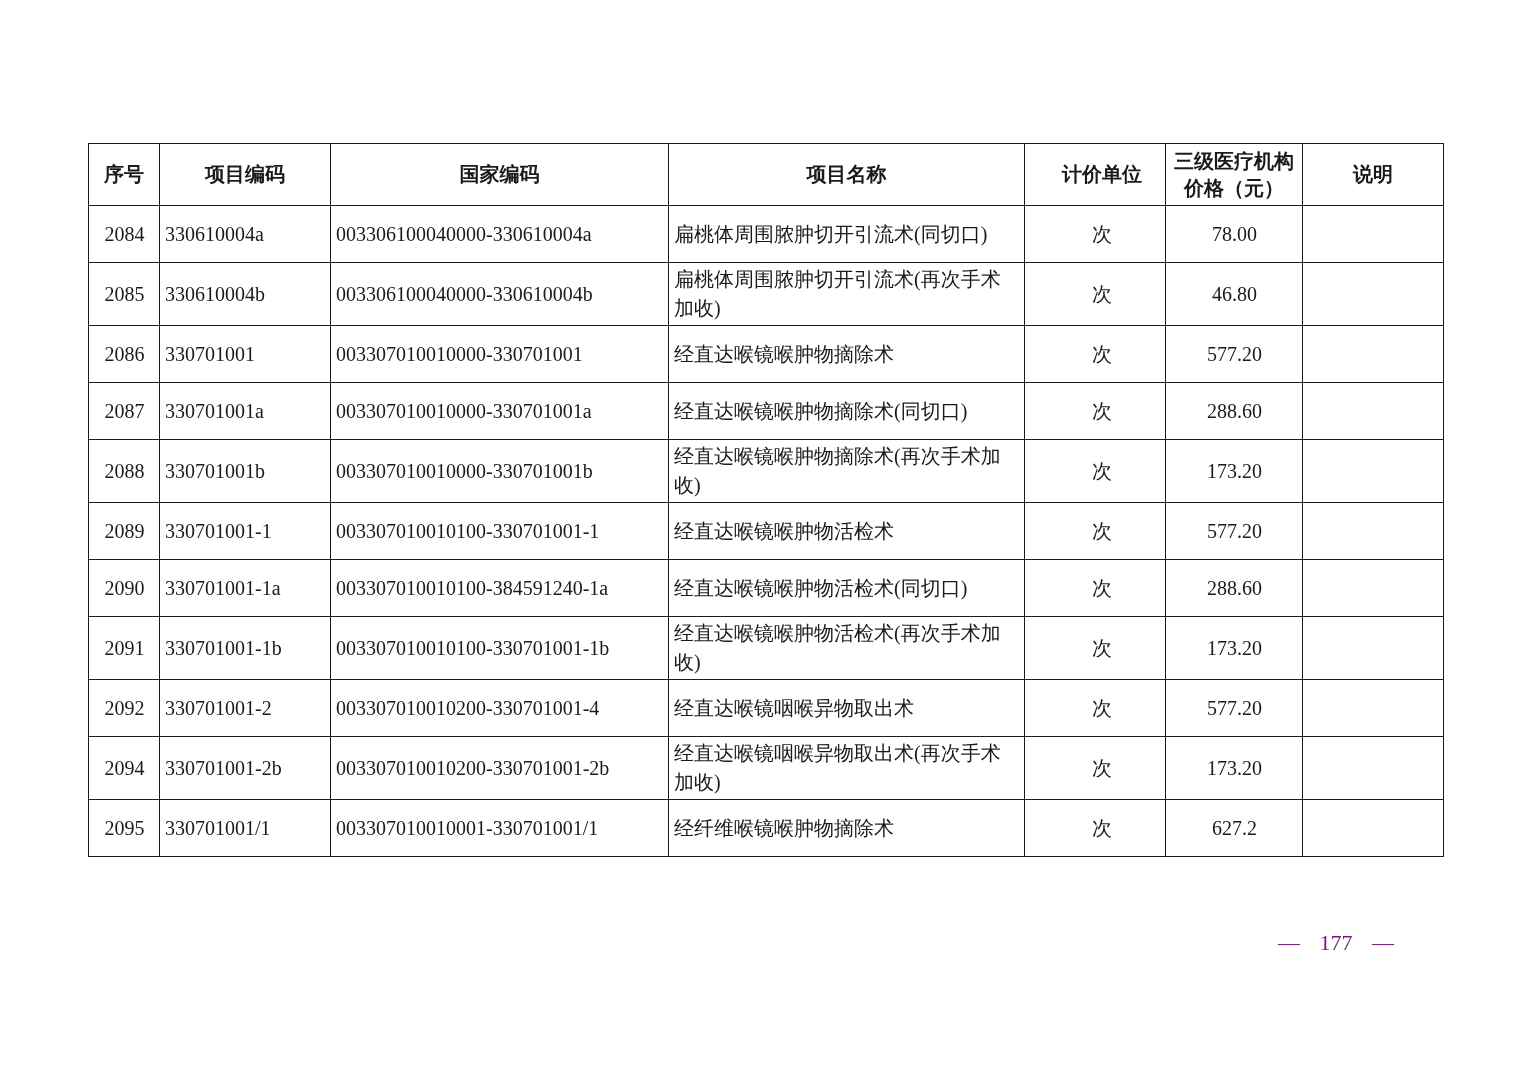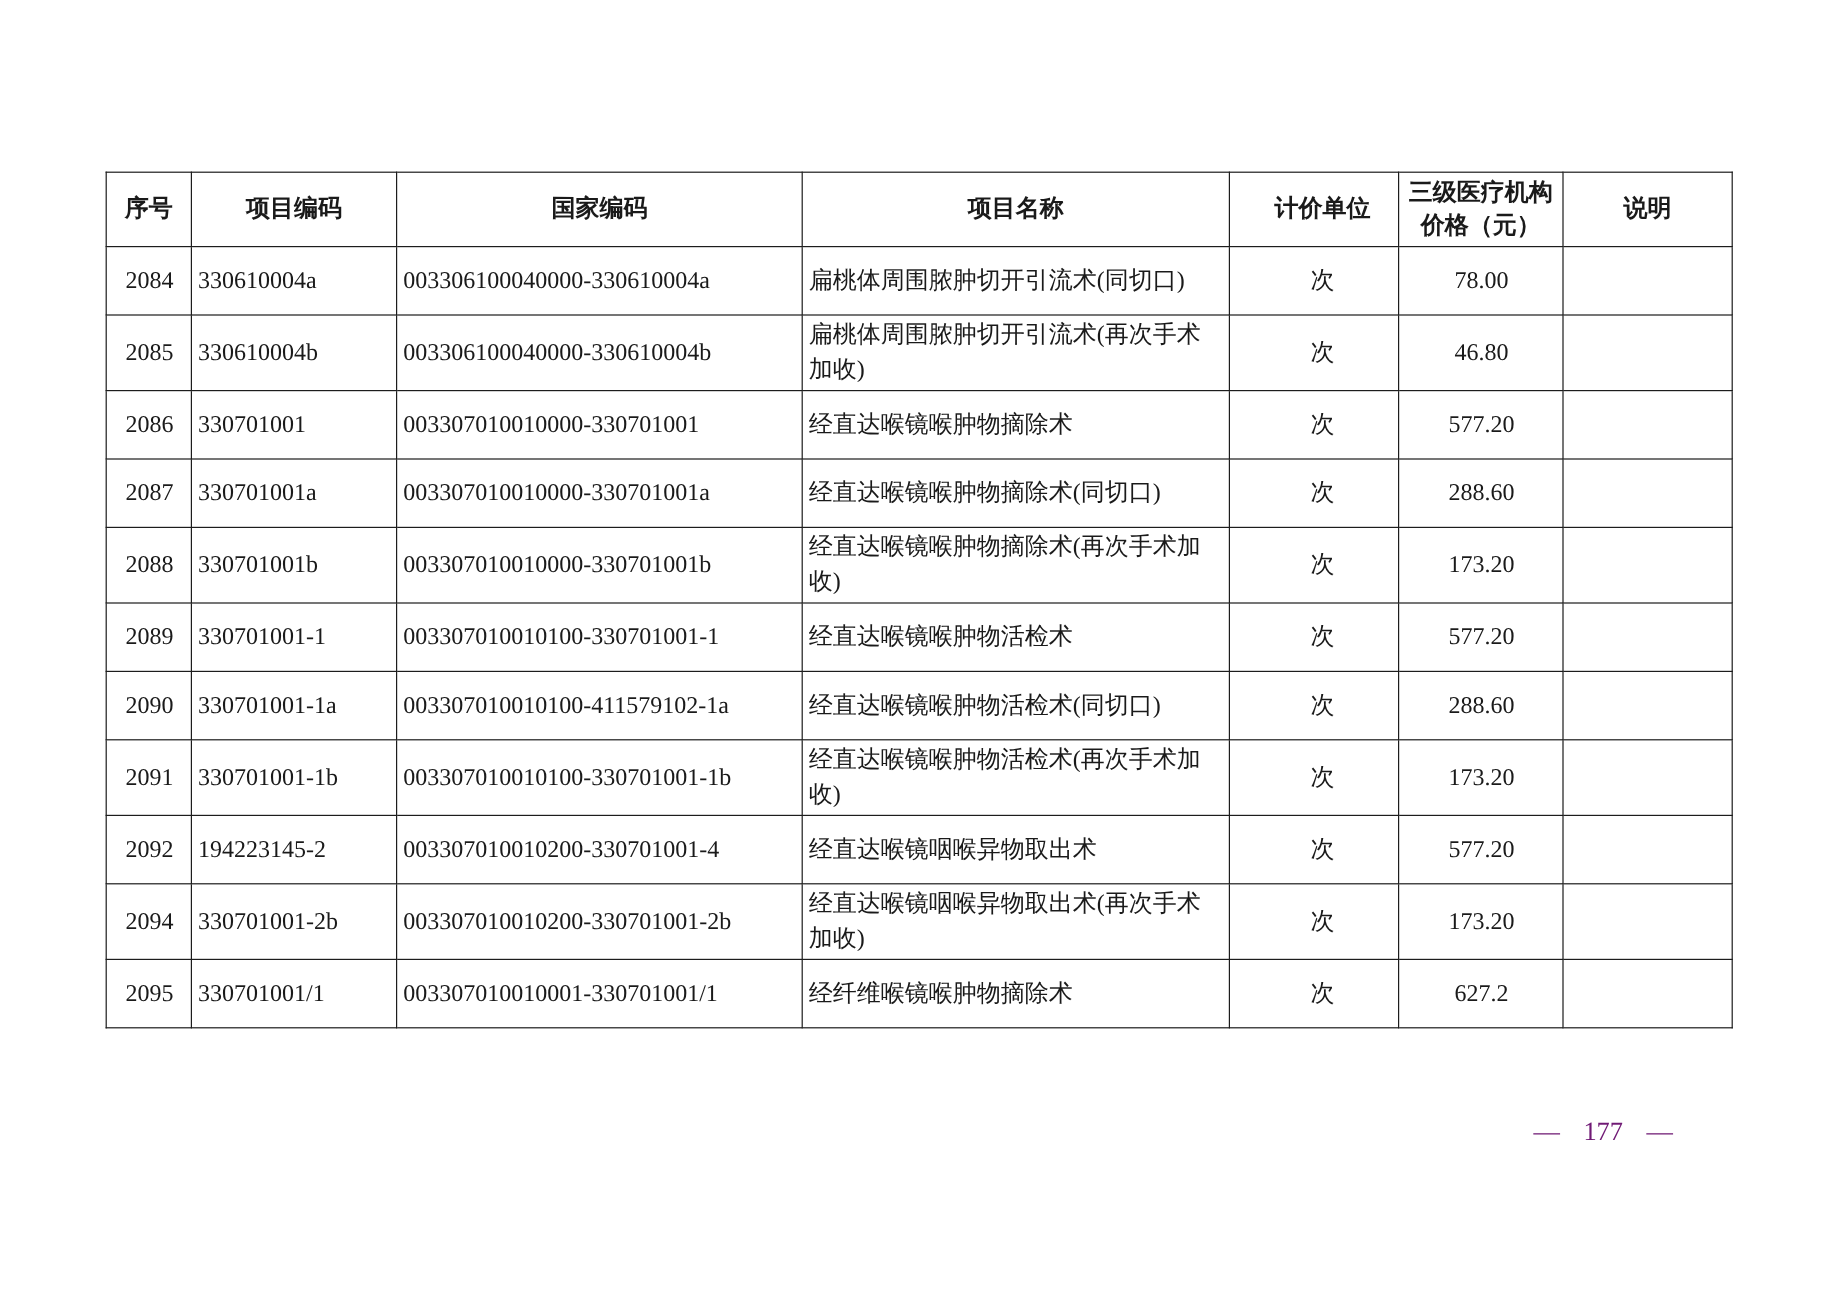--- a/index.html
+++ b/index.html
@@ -137,38 +137,38 @@
           <td class="col-code">330701001-1</td>
           <td class="col-ncode">003307010010100-330701001-1</td>
           <td class="col-name">经直达喉镜喉肿物活检术</td>
           <td class="col-unit">次</td>
           <td class="col-price">577.20</td>
           <td class="col-note"></td>
         </tr>
         <tr>
           <td class="col-seq">2090</td>
           <td class="col-code">330701001-1a</td>
-          <td class="col-ncode">003307010010100-411579102-1a</td>
+          <td class="col-ncode">003307010010100-384591240-1a</td>
           <td class="col-name">经直达喉镜喉肿物活检术(同切口)</td>
           <td class="col-unit">次</td>
           <td class="col-price">288.60</td>
           <td class="col-note"></td>
         </tr>
         <tr>
           <td class="col-seq">2091</td>
           <td class="col-code">330701001-1b</td>
           <td class="col-ncode">003307010010100-330701001-1b</td>
           <td class="col-name">经直达喉镜喉肿物活检术(再次手术加收)</td>
           <td class="col-unit">次</td>
           <td class="col-price">173.20</td>
           <td class="col-note"></td>
         </tr>
         <tr>
           <td class="col-seq">2092</td>
-          <td class="col-code">194223145-2</td>
+          <td class="col-code">330701001-2</td>
           <td class="col-ncode">003307010010200-330701001-4</td>
           <td class="col-name">经直达喉镜咽喉异物取出术</td>
           <td class="col-unit">次</td>
           <td class="col-price">577.20</td>
           <td class="col-note"></td>
         </tr>
         <tr>
           <td class="col-seq">2094</td>
           <td class="col-code">330701001-2b</td>
           <td class="col-ncode">003307010010200-330701001-2b</td>

